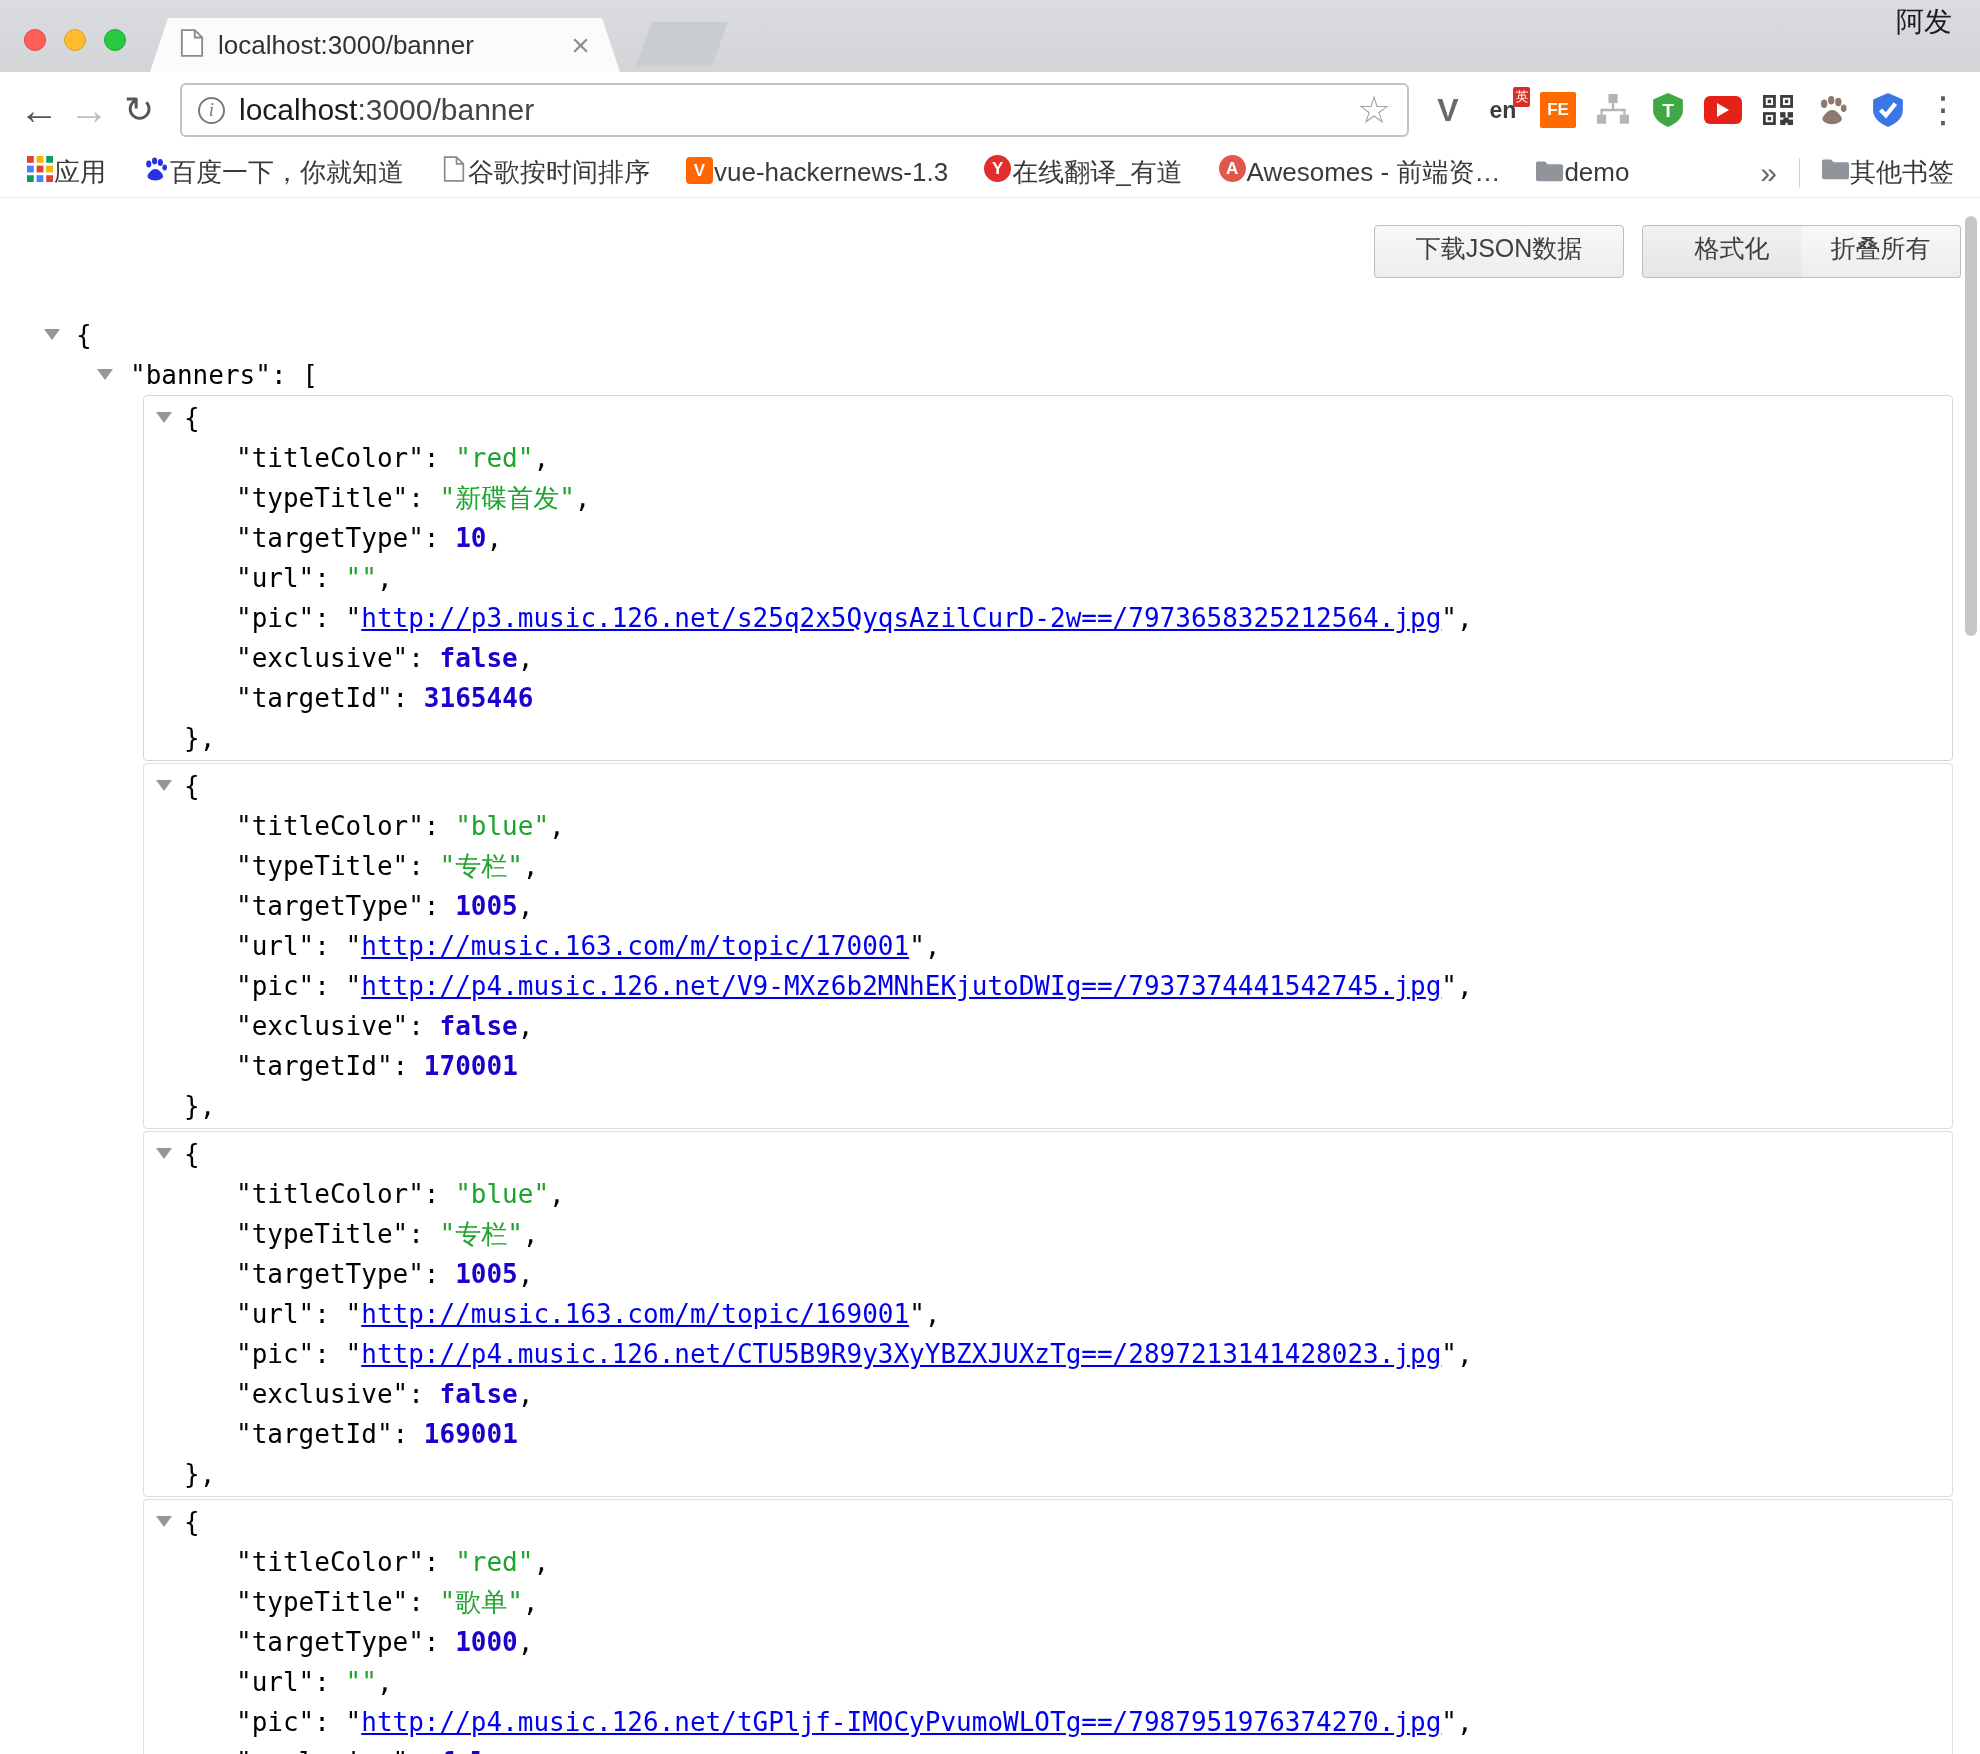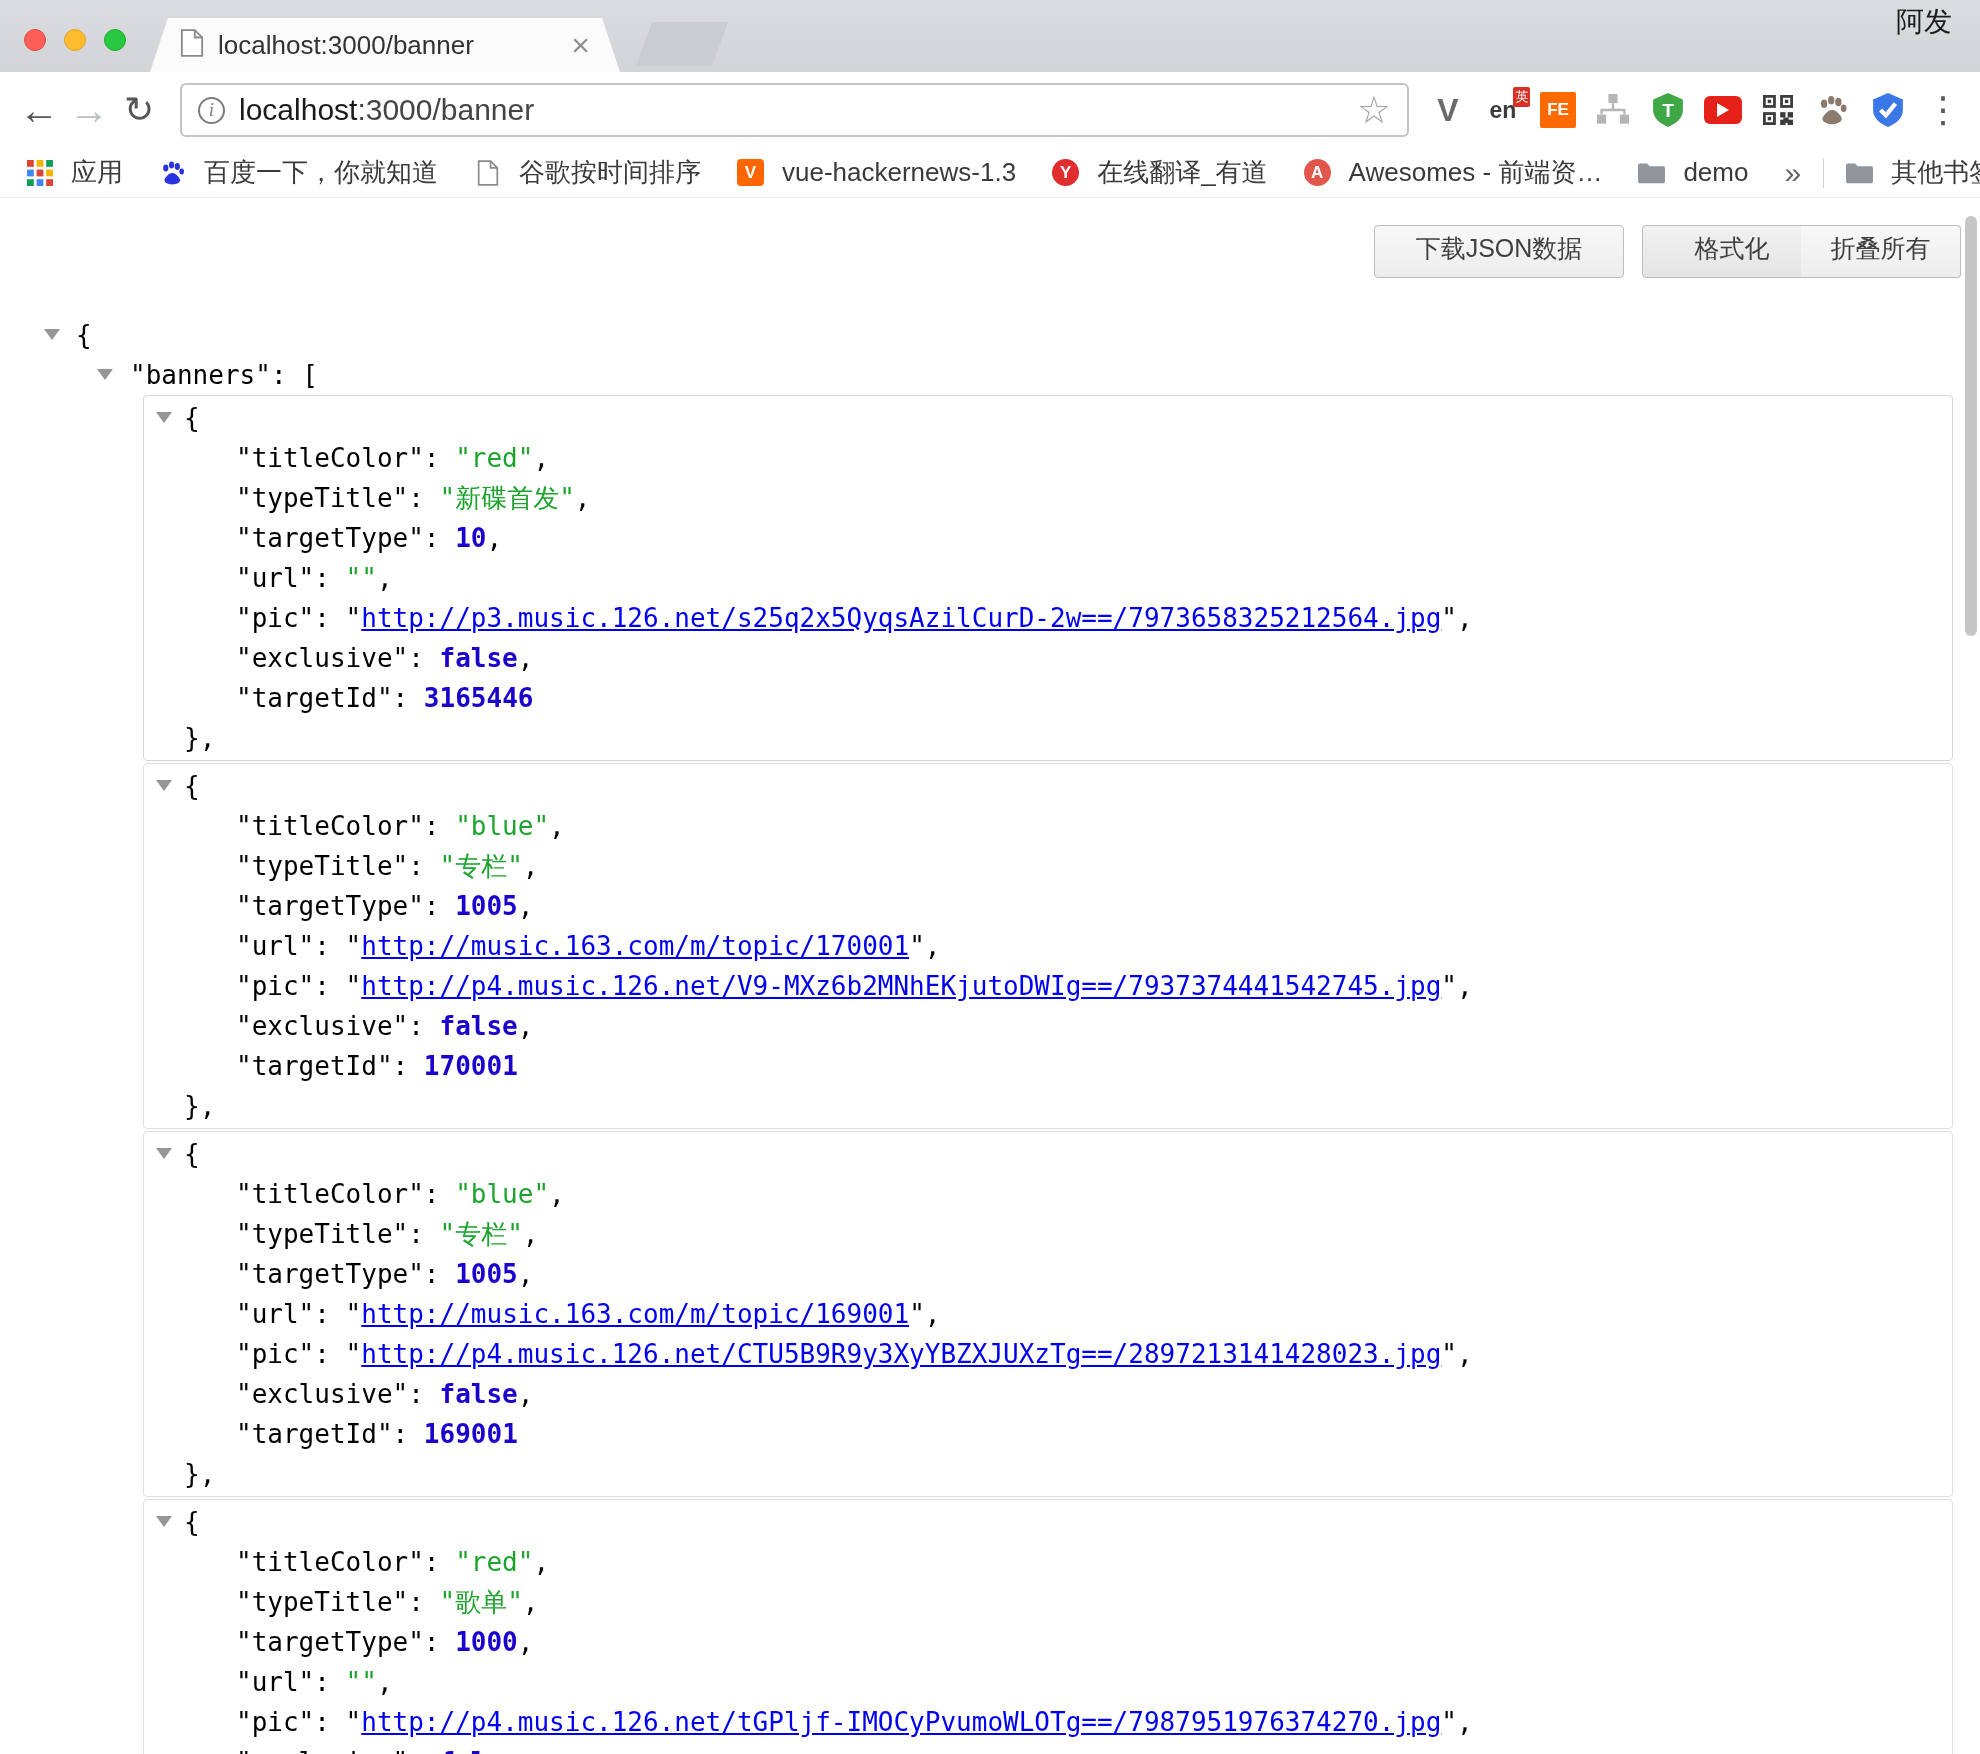--- a/index.html
+++ b/index.html
@@ -45,21 +45,21 @@
             font-size:17px; font-weight:bold; display:flex; align-items:center; justify-content:center; }
   .yt-box { width:38px; height:28px; background:#e62117; border-radius:6px;
             display:flex; align-items:center; justify-content:center; }
   .yt-tri { width:0; height:0; border-left:12px solid #fff; border-top:7px solid transparent;
             border-bottom:7px solid transparent; }
   .menu-dots { font-size:36px; color:#5a5a5a; line-height:1; }
 
   
   .bookmarks { height:50px; background:#fff; border-bottom:1px solid #ececec;
                display:flex; align-items:center; padding:0 26px; gap:36px; }
-  .bm { display:flex; align-items:center; gap:18px; }
+  .bm { display:flex; gap:1px; }
   .bm-label { font-size:26px; color:#3a3a3a; white-space:nowrap; }
   .bm-iconbox { width:27px; height:27px; display:flex; align-items:center; justify-content:center; border-radius:4px; }
   .vue-box { background:#f60; color:#fff; font-weight:bold; font-size:17px; }
   .yd-box  { background:#e12d2d; border-radius:50%; color:#fff; font-weight:bold; font-size:17px; }
   .aw-box  { background:#e2574c; border-radius:50%; color:#fff; font-weight:bold; font-size:17px; }
   .bm-right { margin-left:auto; display:flex; align-items:center; gap:22px; }
   .chevrons { font-size:30px; color:#666; }
   .bm-sep { width:1px; height:30px; background:#d4d4d4; }
 
   

